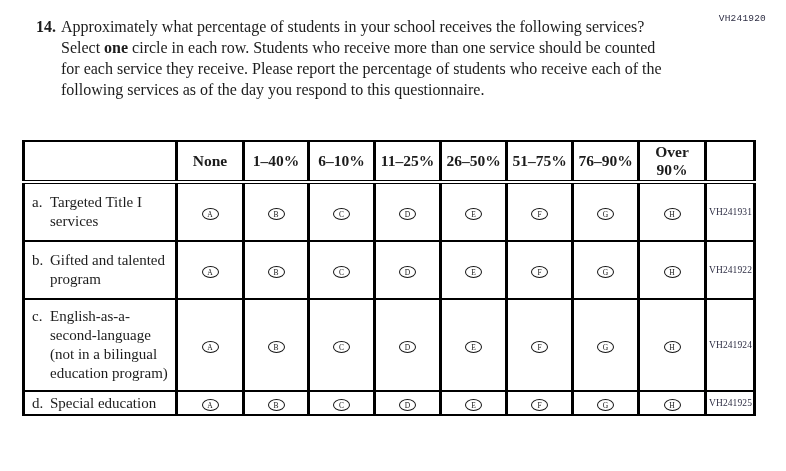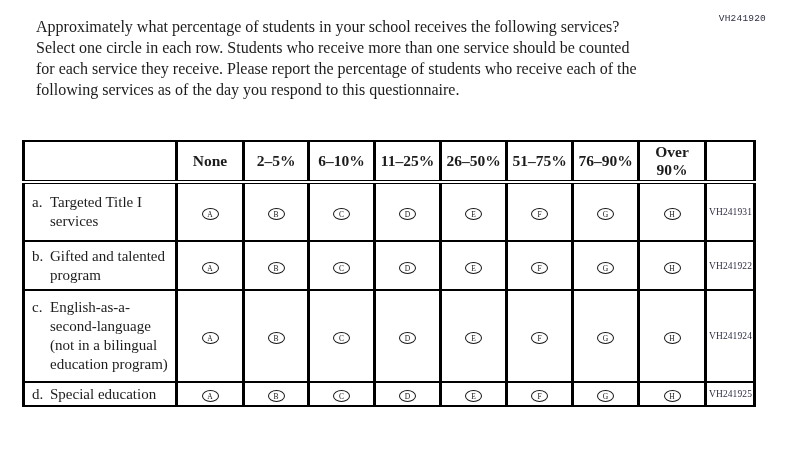--- a/index.html
+++ b/index.html
@@ -40,21 +40,21 @@
     font-size:16px;
     line-height:21px;
     width:25px;
     flex:0 0 25px;
   }
   .q-text{
     font-size:16px;
     line-height:21px;
     width:612px;
   }
-  .q-text b{font-weight:normal;}
+  .q-text b{font-weight:bold;}
   
   .grid-wrap{
     position:absolute;
     top:140px;
     left:22px;
   }
   table.grid{
     border-collapse:collapse;
     table-layout:fixed;
     background:var(--bg);
@@ -70,21 +70,21 @@
   tr.head-row{height:32px;}
   tr.head-row th{
     font-size:15.5px;
     font-weight:bold;
     text-align:center;
     line-height:18px;
     padding:1px 3px;
     border-bottom:4px double var(--border);
   }
   tbody tr:nth-child(1){height:59px;}
-  tbody tr:nth-child(2){height:49px;}
+  tbody tr:nth-child(2){height:58px;}
   tbody tr:nth-child(3){height:92px;}
   tbody tr:nth-child(4){height:24px;}
   td.svc{
     vertical-align:top;
     padding:1px 2px 1px 7px;
     font-size:15px;
     line-height:19px;
   }
   td.svc .prefix{
     display:inline-block;
@@ -118,20 +118,21 @@
     padding:0 1px 0 2px;
     letter-spacing:0.1px;
   }
 </style>
 </head>
 <body>
 
 <div class="form-code">VH241920</div>
 
 <div class="question">
+  <div class="q-number">14.</div>
   <div class="q-text"><span>Approximately what percentage of students in your school receives the following services? Select </span><b>one</b><span> circle in each row. Students who receive more than one service should be counted for each service they receive. Please report the percentage of students who receive each of the following services as of the day you respond to this questionnaire.</span></div>
 </div>
 
 <div class="grid-wrap">
   <table class="grid">
     <colgroup>
       <col style="width:153px">
       <col style="width:67px">
         <col style="width:65px">
         <col style="width:66px">
@@ -139,21 +140,21 @@
         <col style="width:66px">
         <col style="width:66px">
       <col style="width:66px">
         <col style="width:67px">
       <col style="width:47px">
     </colgroup>
     <thead>
       <tr class="head-row">
         <th></th>
         <th>None</th>
-          <th>2–5%</th>
+          <th>1–40%</th>
           <th>6–10%</th>
           <th>11–25%</th>
           <th>26–50%</th>
           <th>51–75%</th>
           <th>76–90%</th>
           <th>Over 90%</th>
           <th></th>
       </tr>
     </thead>
     <tbody>

